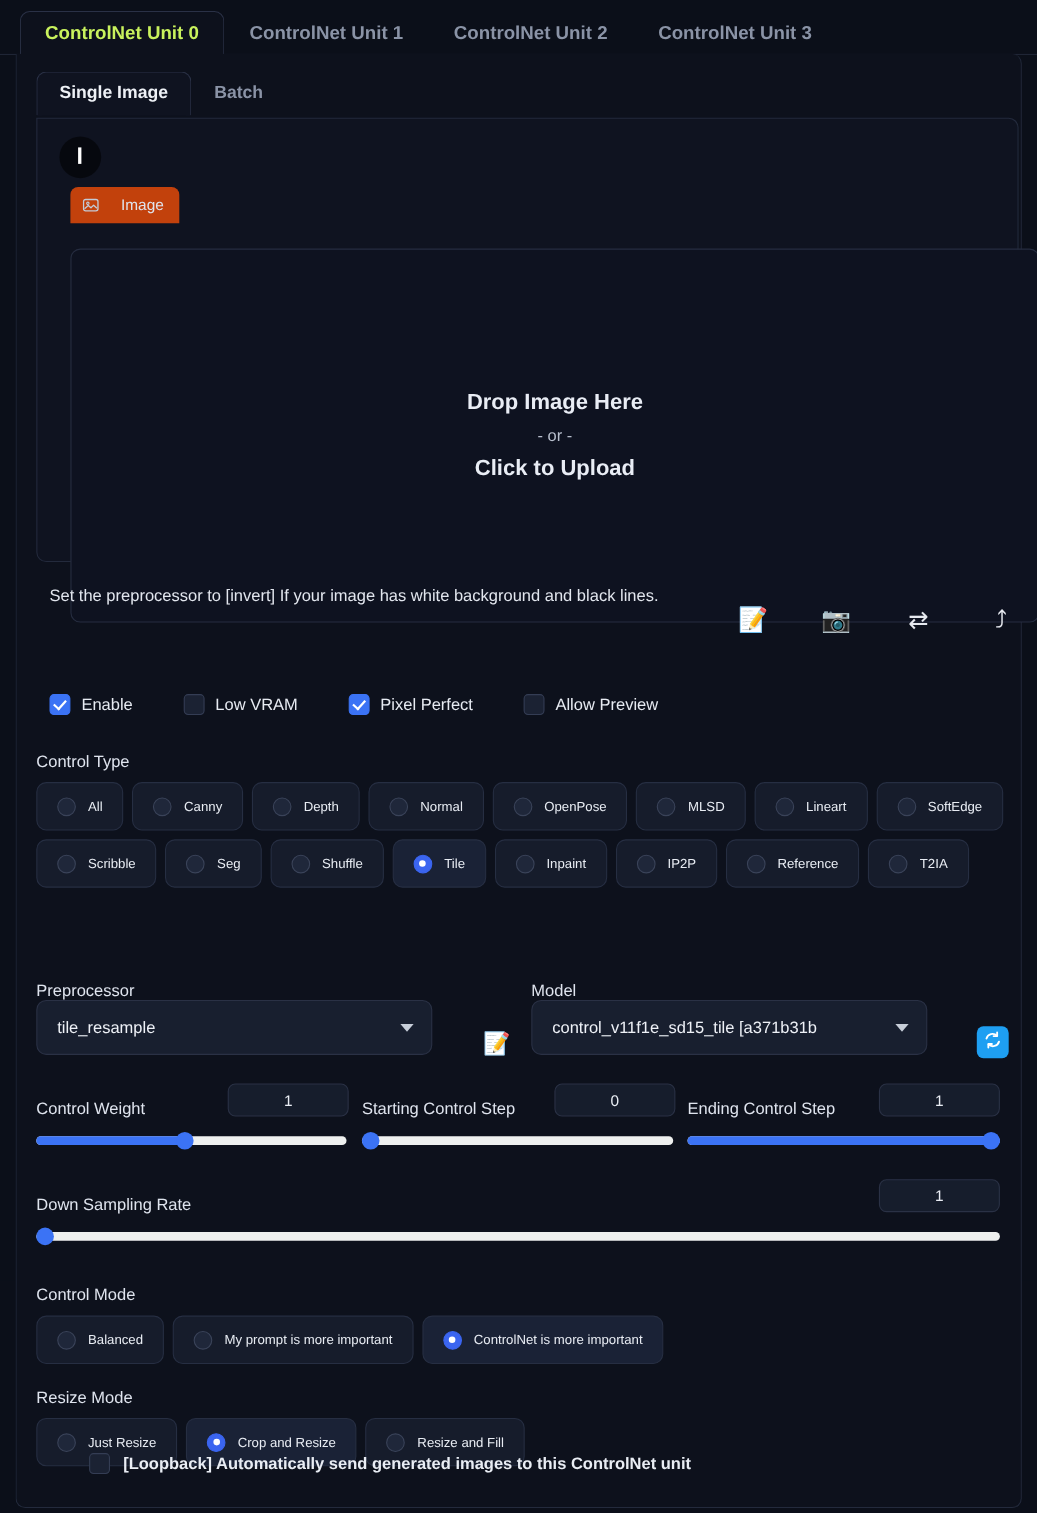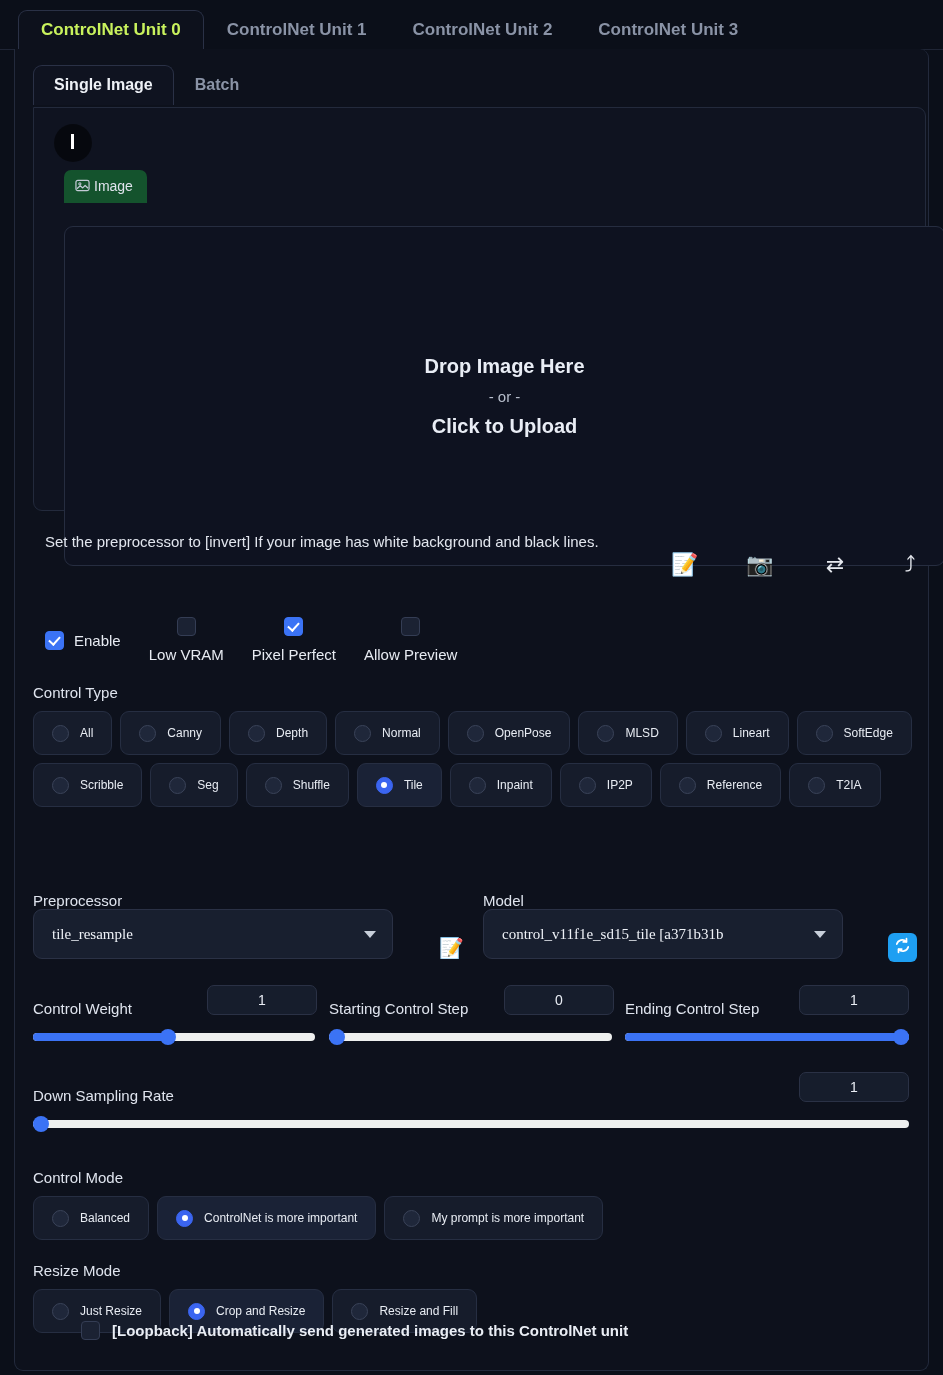--- a/index.html
+++ b/index.html
@@ -54,22 +54,22 @@
   }
   .sub-panel {
     position: absolute; left: 18px; top: 58px; width: 893px; height: 404px;
     background: #0f1320; border: 1px solid #232a3c;
     border-top-left-radius: 0; border-radius: 0 9px 9px 9px;
   }
 
   
   .img-chip {
     position: absolute; left: 30px; top: 62px;
-    display: flex; align-items: flex-start; gap: 4px;
-    background: #14532d; border-radius: 7px 7px 0 0;
+    display: flex; align-items: center; gap: 20px;
+    background: #c2410c; border-radius: 7px 7px 0 0;
     padding: 8px 14px 9px 11px; font-size: 14px; color: #dfe3ec;
     cursor: pointer;
   }
   .img-chip svg { display: block; }
 
   
   .cursor-blob {
     position: absolute; left: 54px; top: 124px; width: 38px; height: 38px;
     border-radius: 50%; background: rgba(0,0,0,.55);
     pointer-events: none;
@@ -105,21 +105,21 @@
     background: transparent; border: none; line-height: 1;
     font-family: "DejaVu Sans", sans-serif; color: #e6e9ef;
   }
 
   
   .checkbox-row {
     position: absolute; left: 30px; top: 576px; width: 880px; height: 30px;
     display: flex; align-items: center;
   }
   .cb-item { display: flex; align-items: center; gap: 10px; cursor: pointer; }
-  .cb-item + .cb-item { margin-left: 28px; flex-direction: column; }
+  .cb-item + .cb-item { margin-left: 46px; }
   .cb-box {
     width: 19px; height: 19px; border-radius: 4px;
     background: #1b2233; border: 1px solid #343d54;
     display: flex; align-items: center; justify-content: center;
     flex: 0 0 auto;
   }
   .cb-box.checked { background: #3b73f5; border-color: #3b73f5; }
   .cb-box.checked::after {
     content: ""; width: 5px; height: 9px; margin-top: -2px;
     border: solid #fff; border-width: 0 2.2px 2.2px 0;
@@ -147,21 +147,21 @@
   .radio.on::after {
     content: ""; width: 6px; height: 6px; border-radius: 50%; background: #fff;
   }
   .pill-label { font-size: 12px; color: #e8ecf3; }
 
   
   .dd {
     position: absolute; height: 50px; border-radius: 9px;
     background: #181f2f; border: 1px solid #2a3145;
     display: flex; align-items: center; justify-content: space-between;
-    padding: 0 16px 0 18px; cursor: pointer; overflow: hidden; font-family: Liberation Serif, serif;
+    padding: 0 16px 0 18px; cursor: pointer; overflow: hidden;
   }
   .dd-text {
     font-size: 15px; color: #eef1f7; white-space: nowrap;
     overflow: hidden; text-overflow: clip;
   }
   .caret {
     width: 0; height: 0; flex: 0 0 auto; margin-left: 10px;
     border-left: 6px solid transparent; border-right: 6px solid transparent;
     border-top: 7px solid #c7ced9;
   }
@@ -395,28 +395,28 @@
       <div class="fill" style="width:0%;"></div>
       <div class="thumb" style="left:8px; transform:translateX(-8px);"></div>
     </div>
 
     <div class="sec-label" style="left:18px; top:1120px;">Control Mode</div>
     <div class="pill-row" style="left:18px; top:1147px; width:880px;">
       <div class="pill">
           <span class="radio"></span>
           <span class="pill-label">Balanced</span>
         </div>
+      <div class="pill">
+          <span class="radio"></span>
+          <span class="pill-label">My prompt is more important</span>
+        </div>
       <div class="pill sel">
           <span class="radio on"></span>
           <span class="pill-label">ControlNet is more important</span>
         </div>
-      <div class="pill">
-          <span class="radio"></span>
-          <span class="pill-label">My prompt is more important</span>
-        </div>
     </div>
 
     <div class="sec-label" style="left:18px; top:1213px;">Resize Mode</div>
     <div class="pill-row" style="left:18px; top:1240px; width:880px;">
       <div class="pill">
           <span class="radio"></span>
           <span class="pill-label">Just Resize</span>
         </div>
       <div class="pill sel">
           <span class="radio on"></span>

